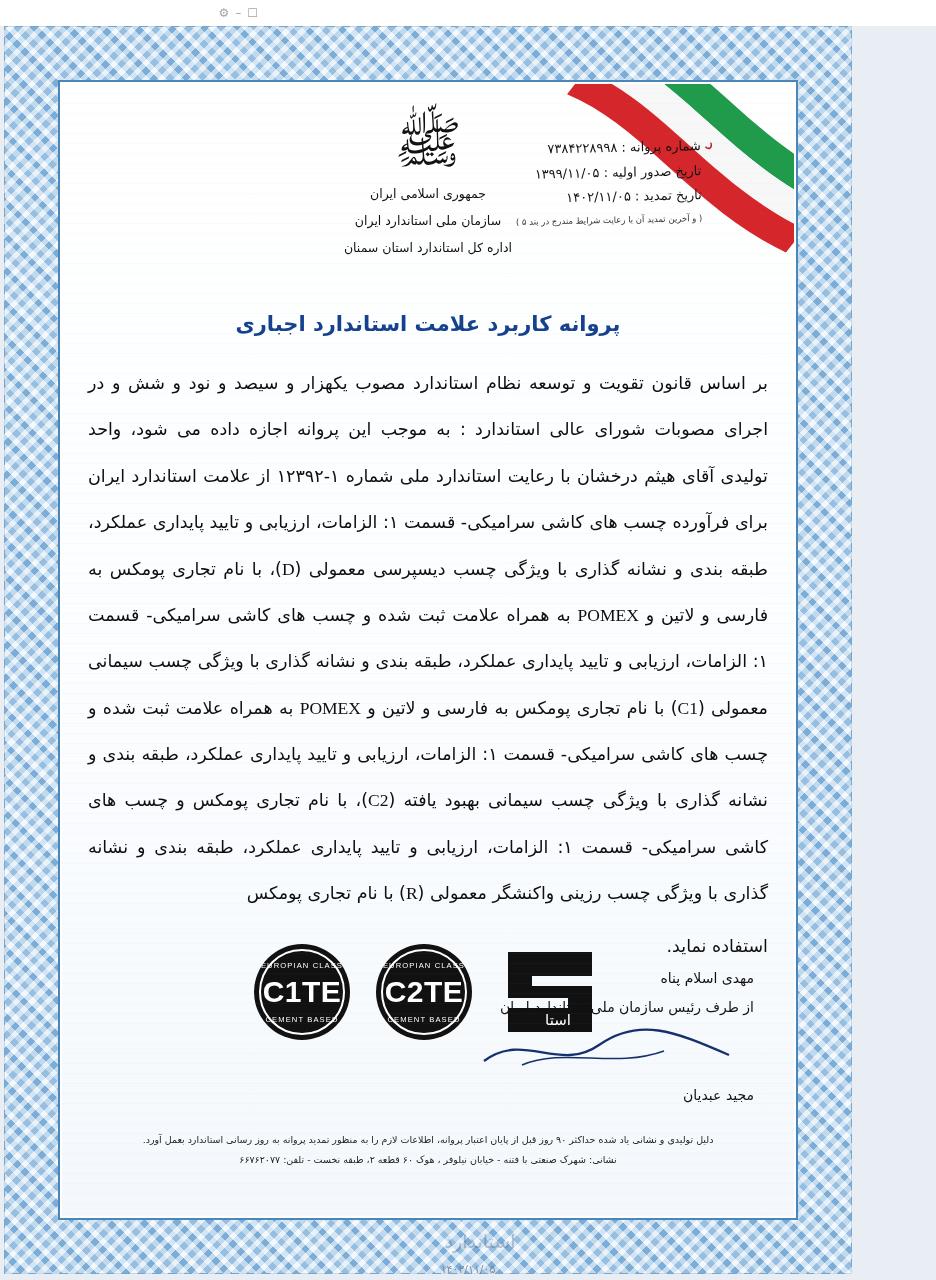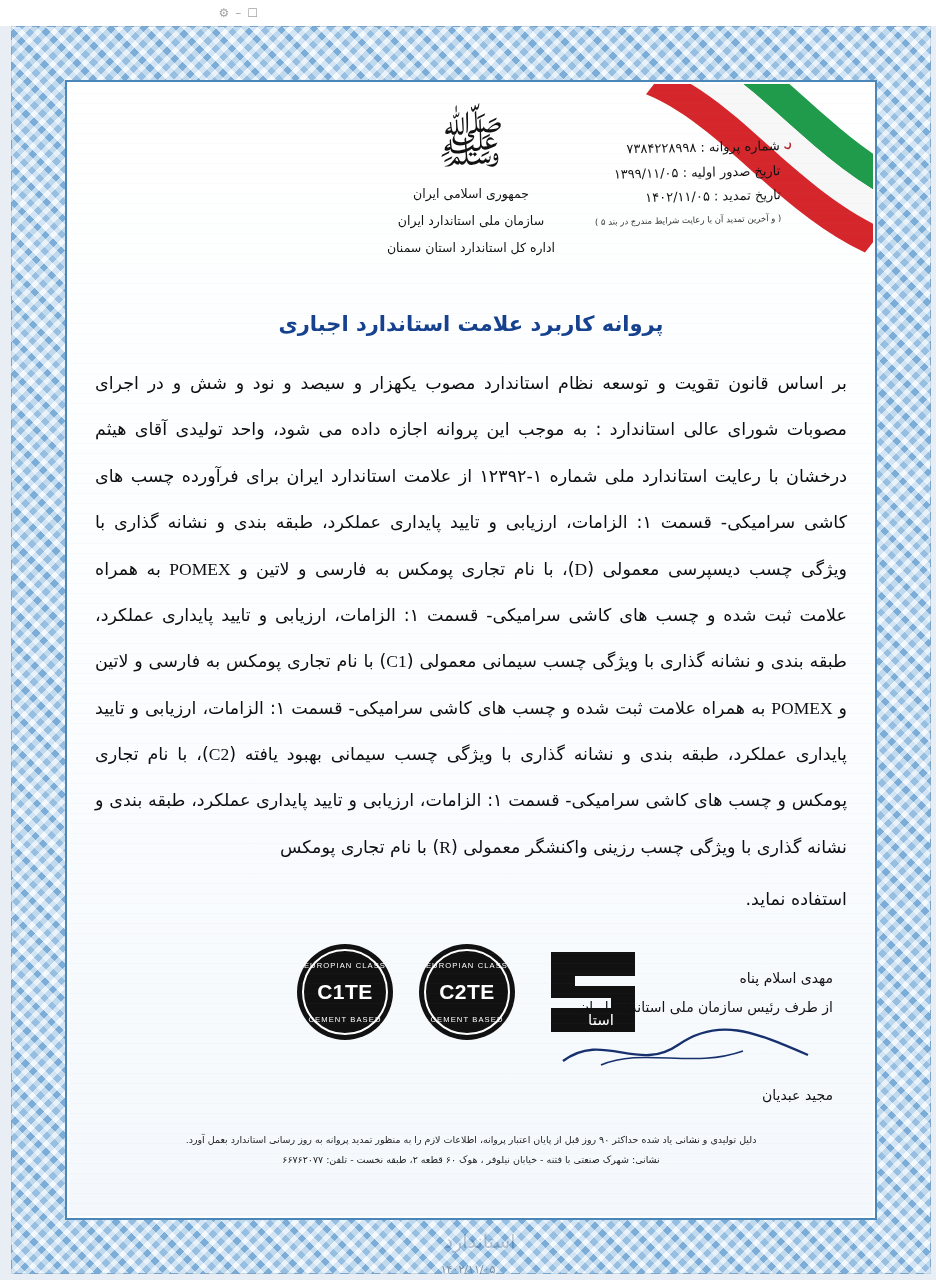--- a/index.html
+++ b/index.html
@@ -40,23 +40,23 @@
   }
   .tiny-icon {
     font-size: 12px;
     line-height: 12px;
     color: #555;
   }
 
   
   #certificate {
     position: absolute;
-    left: 11px;
+    left: 4px;
     top: 26px;
-    width: 920px;
+    width: 848px;
     height: 1248px;
     background:
       repeating-linear-gradient(45deg,
         #9fc4e4 0px, #9fc4e4 6px,
         #cfe2f2 6px, #cfe2f2 12px,
         #7fb0da 12px, #7fb0da 18px,
         #e4f0fa 18px, #e4f0fa 24px);
     box-shadow: 0 0 0 1px #7fa8c9 inset;
   }
   
@@ -203,21 +203,21 @@
   }
   .euro-badge .ring {
     position: absolute;
     inset: 5px;
     border: 2px solid #fff;
     border-radius: 50%;
   }
   .euro-badge .cls {
     font-family: "Liberation Sans", sans-serif;
     font-weight: bold;
-    font-size: 21px;
+    font-size: 30px;
     letter-spacing: .5px;
     z-index: 2;
   }
   .euro-badge .top-arc,
   .euro-badge .bot-arc {
     position: absolute;
     left: 0; right: 0;
     text-align: center;
     font-family: "Liberation Sans", sans-serif;
     font-size: 7.6px;

